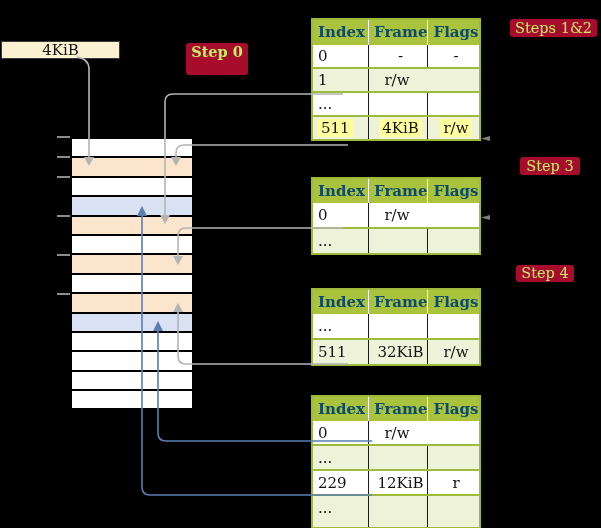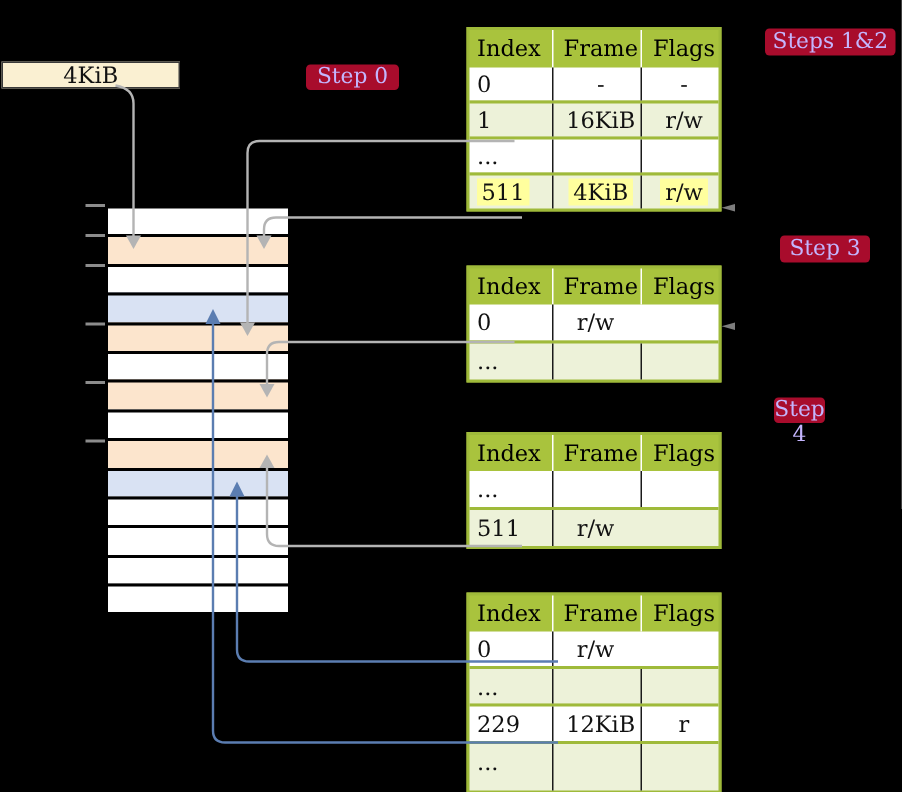--- a/index.html
+++ b/index.html
@@ -14,27 +14,27 @@
   .kib-box{
     position:absolute;left:1px;top:41px;width:117px;height:16px;
     background:var(--cream,#faf0d2);
     border:1px solid #3a3a3a;
     color:#111;font-size:15px;line-height:16px;text-align:center;
   }
   
   .step{
     position:absolute;
     background:var(--red,#a80c2c);
-    color:#c4b5fd;font-size:14.5px;text-align:center;
+    color:#bef264;font-size:14.5px;text-align:center;
     border-radius:3px;
   }
-  .step-0   {left:204px;top:43px; width:62px;height:17px;line-height:17px;}
+  .step-0   {left:186px;top:43px; width:62px;height:32px;line-height:17px;font-weight:bold;}
   .step-12  {left:510px;top:19px; width:87px;height:18px;line-height:18px;}
   .step-3   {left:520px;top:157px;width:60px;height:18px;line-height:18px;}
-  .step-4   {left:516px;top:265px;width:34px;height:17px;line-height:17px;}
+  .step-4   {left:516px;top:265px;width:58px;height:17px;line-height:17px;}
   
   .stack{
     position:absolute;left:70px;top:137px;width:120px;
     border:2px solid #000;background:#000;
   }
   .srow{height:17.4px;border-top:2px solid #000;}
   .srow:first-child{border-top:none;}
   .srow.white{background:#ffffff;}
   .srow.peach{background:var(--peach,#fce5cd);}
   .srow.blue {background:var(--pblue,#d9e2f3);}
@@ -53,21 +53,21 @@
   .trow .cell{
     box-sizing:border-box;
     padding:1px 0 0 5px;
     font-size:15px;color:#111;
     overflow:hidden;white-space:nowrap;
   }
   .cell.c0{width:55px;}
   .cell.c1{width:59px;border-left:1px solid #1a1a1a;text-align:center;}
   .cell.c2{width:52px;border-left:1px solid #1a1a1a;text-align:center;}
   .trow.hdr{background:var(--hgreen,#a9c33d);}
-  .trow.hdr .cell{color:#000000;font-weight:normal;font-size:15px;}
+  .trow.hdr .cell{color:#0c4a6e;font-weight:bold;font-size:15px;}
   .trow.hdr .c1,.trow.hdr .c2{border-left:1px solid #fff;}
   .trow.plain{background:#ffffff;}
   .trow.shade{background:var(--rgreen,#edf2d9);}
   .hl{background:var(--hyellow,#ffff9e);padding:0 3px;}
   .t1{top:18px;}  .t1 .hdr .cell{height:25px;line-height:25px;padding-top:0;}
   .t1 .body .cell{height:22px;line-height:21px;}
   .t2{top:177px;} .t3{top:288px;} .t4{top:395px;}
   .t2 .hdr .cell,.t3 .hdr .cell,.t4 .hdr .cell{height:24px;line-height:24px;padding-top:0;}
   .t2 .body .cell,.t3 .body .cell{height:24px;line-height:23px;}
   .t4 .body .cell{height:23px;line-height:22px;}
@@ -123,21 +123,20 @@
         <div class="cell c2">Flags</div>
       </div>
       <div class="body">
         <div class="trow plain">
           <div class="cell c0">0</div>
           <div class="cell c1">-</div>
           <div class="cell c2">-</div>
         </div>
         <div class="trow shade">
           <div class="cell c0">1</div>
-          <div class="cell c1">16KiB</div>
           <div class="cell c2">r/w</div>
         </div>
         <div class="trow plain">
           <div class="cell c0">...</div>
           <div class="cell c1"></div>
           <div class="cell c2"></div>
         </div>
         <div class="trow shade">
           <div class="cell c0"><span class="hl">511</span></div>
           <div class="cell c1"><span class="hl">4KiB</span></div>
@@ -170,20 +169,21 @@
         <div class="cell c2">Flags</div>
       </div>
       <div class="body">
         <div class="trow plain">
           <div class="cell c0">...</div>
           <div class="cell c1"></div>
           <div class="cell c2"></div>
         </div>
         <div class="trow shade">
           <div class="cell c0">511</div>
+          <div class="cell c1">32KiB</div>
           <div class="cell c2">r/w</div>
         </div>
       </div>
     </div>
   <div class="ptable t4">
       <div class="trow hdr">
         <div class="cell c0">Index</div>
         <div class="cell c1">Frame</div>
         <div class="cell c2">Flags</div>
       </div>

